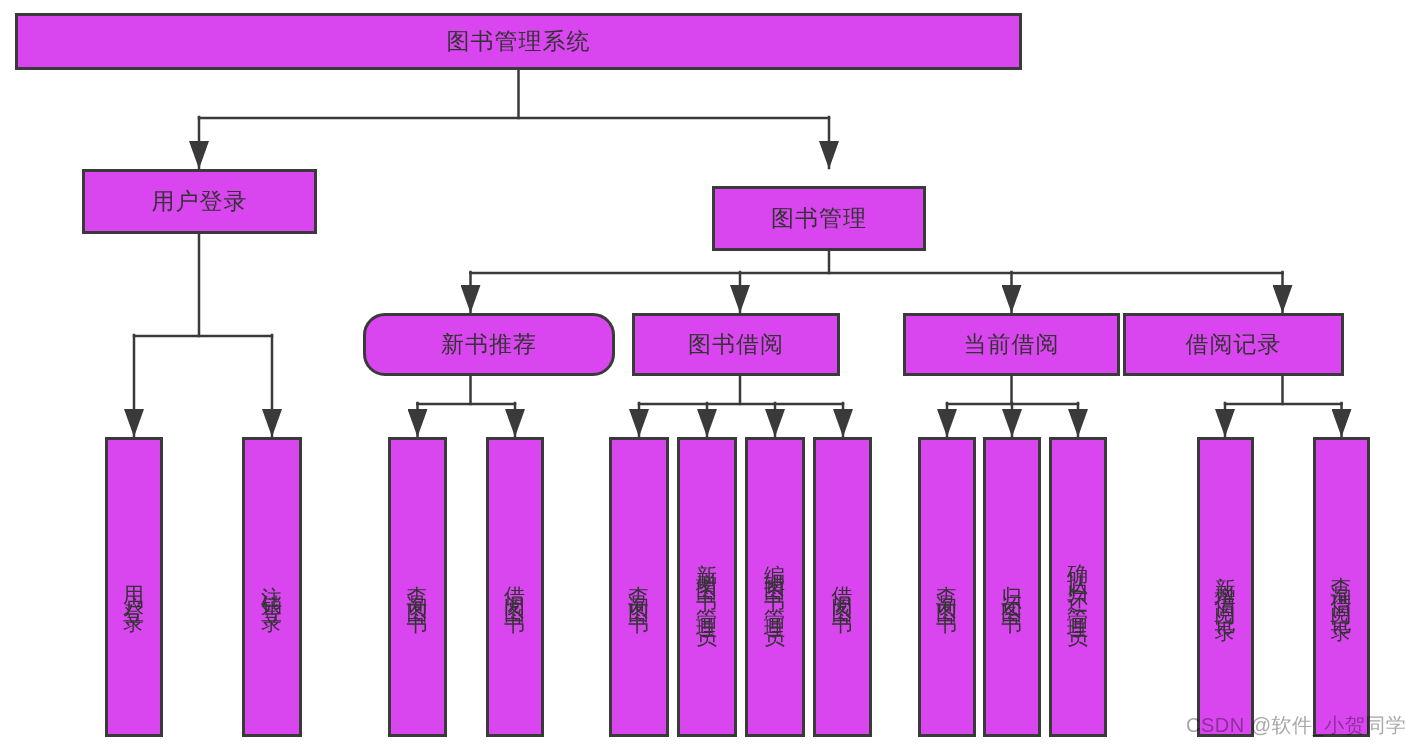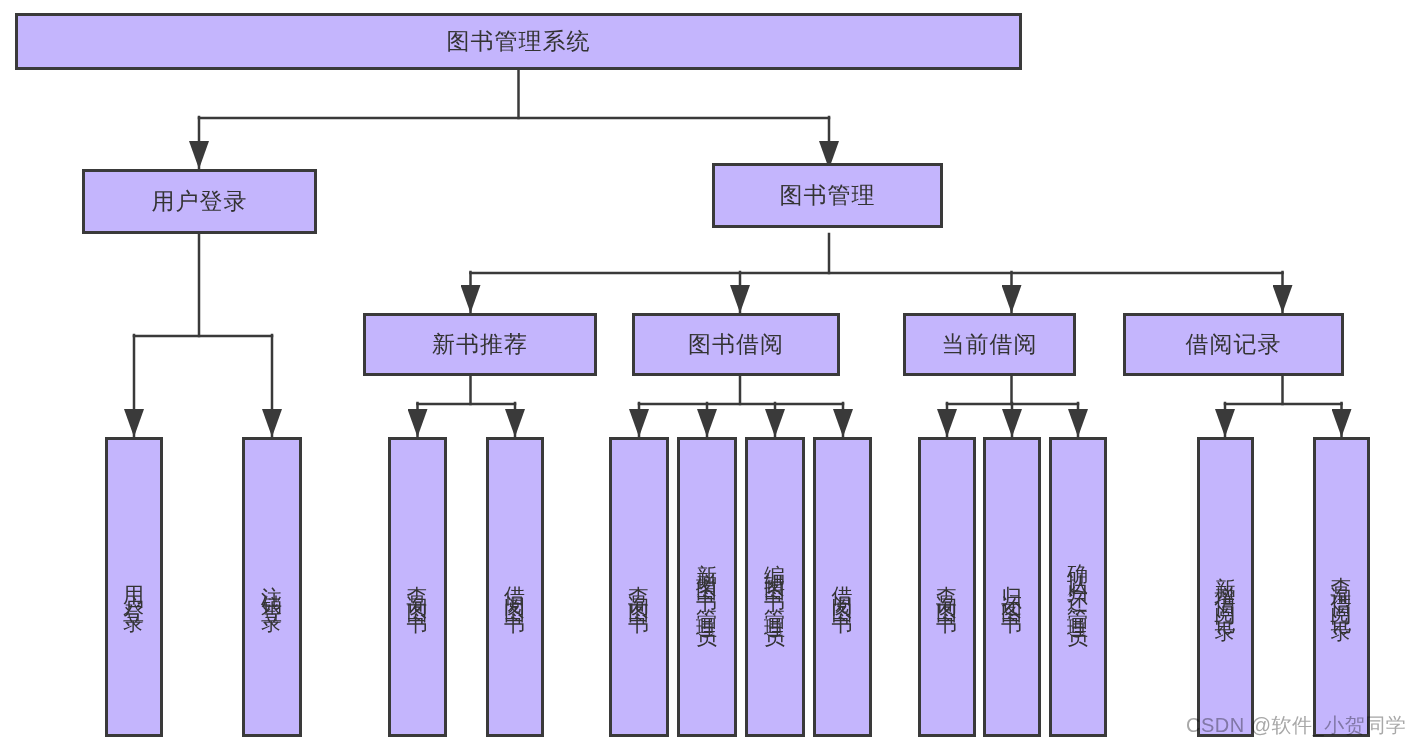--- a/index.html
+++ b/index.html
@@ -7,21 +7,21 @@
     position:relative; width:1405px; height:747px; overflow:hidden;
     background:var(--background,#ffffff);
     font-family:"Liberation Sans", sans-serif;
   }
   .connectors { position:absolute; left:0; top:0; width:1405px; height:747px; }
   .connectors line { stroke:var(--line,#3a3a3a); stroke-width:2.5; stroke-linecap:square; }
   .connectors .arrow { marker-end:url(#arrowhead); }
   #arrowhead path { fill:var(--line,#3a3a3a); }
   .node {
     position:absolute; box-sizing:border-box;
-    background:#c4b5fd; border:3px solid var(--line,#3a3a3a);
+    background:#d946ef; border:3px solid var(--line,#3a3a3a);
     display:flex; align-items:center; justify-content:center;
     color:var(--text,#333333);
     text-align:center;
   }
   .hnode { font-size:23px; letter-spacing:1px; }
   .vnode {
     writing-mode:vertical-rl; text-orientation:mixed;
     font-size:21px; letter-spacing:9px; line-height:1;
   }
   .watermark {
@@ -79,25 +79,25 @@
 
     <line x1="1282.5" y1="376" x2="1282.5" y2="404"></line>
     <line x1="1225" y1="404" x2="1341.5" y2="404"></line>
     <line class="arrow" x1="1225" y1="403" x2="1225" y2="436"></line>
     <line class="arrow" x1="1341.5" y1="403" x2="1341.5" y2="436"></line>
   </svg>
 
   <div class="node hnode" style="left:15px; top:13px; width:1007px; height:57px;">图书管理系统</div>
 
   <div class="node hnode" style="left:82px; top:169px; width:235px; height:65px;">用户登录</div>
-  <div class="node hnode" style="left:712px; top:163px; width:231px; height:65px;">图书管理</div>
+  <div class="node hnode" style="left:712px; top:186px; width:214px; height:65px;">图书管理</div>
 
-  <div class="node hnode" style="left:363px; top:313px; width:234px; height:63px;">新书推荐</div>
+  <div class="node hnode" style="left:363px; top:313px; width:252px; height:63px;border-radius:22px;">新书推荐</div>
   <div class="node hnode" style="left:632px; top:313px; width:208px; height:63px;">图书借阅</div>
-  <div class="node hnode" style="left:903px; top:313px; width:173px; height:63px;">当前借阅</div>
+  <div class="node hnode" style="left:903px; top:313px; width:217px; height:63px;">当前借阅</div>
   <div class="node hnode" style="left:1123px; top:313px; width:221px; height:63px;">借阅记录</div>
 
   <div class="node vnode" style="left:105px; top:437px; width:58px; height:300px;">用户登录</div>
   <div class="node vnode" style="left:242px; top:437px; width:60px; height:300px;">注销登录</div>
   <div class="node vnode" style="left:388px; top:437px; width:59px; height:300px;">查询图书</div>
   <div class="node vnode" style="left:486px; top:437px; width:58px; height:300px;">借阅图书</div>
   <div class="node vnode" style="left:609px; top:437px; width:60px; height:300px;">查询图书</div>
   <div class="node vnode" style="left:677px; top:437px; width:60px; height:300px;">新增图书（管理员）</div>
   <div class="node vnode" style="left:745px; top:437px; width:60px; height:300px;">编辑图书（管理员）</div>
   <div class="node vnode" style="left:813px; top:437px; width:59px; height:300px;">借阅图书</div>

